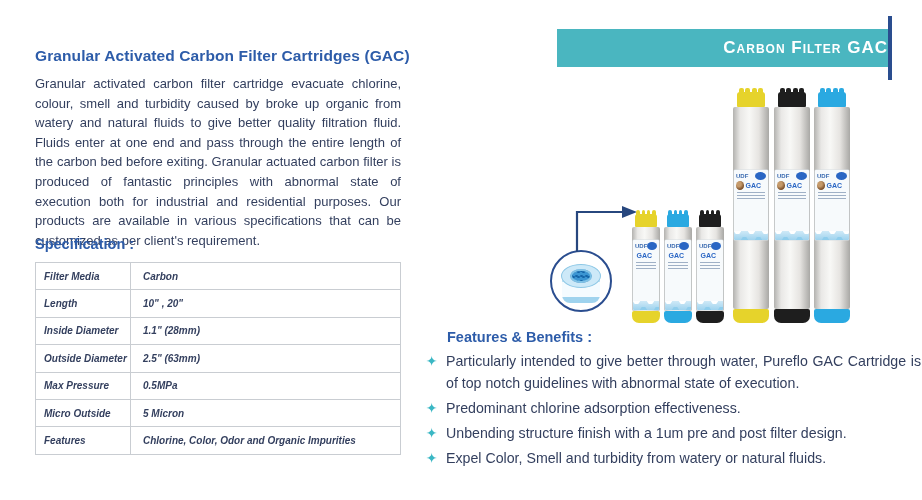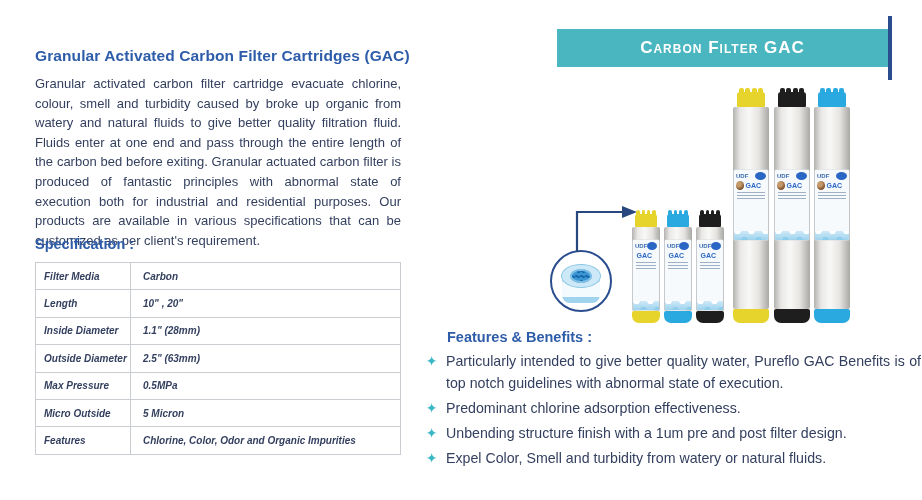--- a/index.html
+++ b/index.html
@@ -169,21 +169,21 @@
           <td class="spec-label">Micro Outside</td>
           <td class="spec-value">5 Micron</td>
         </tr>
         <tr>
           <td class="spec-label">Features</td>
           <td class="spec-value">Chlorine, Color, Odor and Organic Impurities</td>
         </tr>
       </tbody>
   </table>
 
-  <div class="banner" style="background: rgb(74, 182, 192);">
+  <div class="banner" style="background: rgb(74, 182, 192); justify-content: flex-end;">
     <span class="banner-title">Carbon Filter GAC</span>
   </div>
   <div class="banner-bar" style="background: rgb(42, 77, 143);"></div>
 
   <div class="stage">
     <div class="detail-circle">
       <div class="dc-body"></div>
       <div class="dc-rim"></div>
       <div class="dc-core"></div>
     </div>
@@ -383,21 +383,21 @@
           <div class="waves"></div>
         </div>
       </div>
     </div>
 
   <div class="features">
     <h2 class="features-heading">Features &amp; Benefits :</h2>
     <div>
         <div class="feature-item">
           <span class="bullet" style="color: rgb(58, 183, 196);">✦</span>
-          <span class="feature-text">Particularly intended to give better quality water, Pureflo GAC Benefits is of top notch guidelines with abnormal state of execution.</span>
+          <span class="feature-text">Particularly intended to give better through water, Pureflo GAC Cartridge is of top notch guidelines with abnormal state of execution.</span>
         </div>
         <div class="feature-item">
           <span class="bullet" style="color: rgb(58, 183, 196);">✦</span>
           <span class="feature-text">Predominant chlorine adsorption effectiveness.</span>
         </div>
         <div class="feature-item">
           <span class="bullet" style="color: rgb(58, 183, 196);">✦</span>
           <span class="feature-text">Unbending structure finish with a 1um pre and post filter design.</span>
         </div>
         <div class="feature-item">

